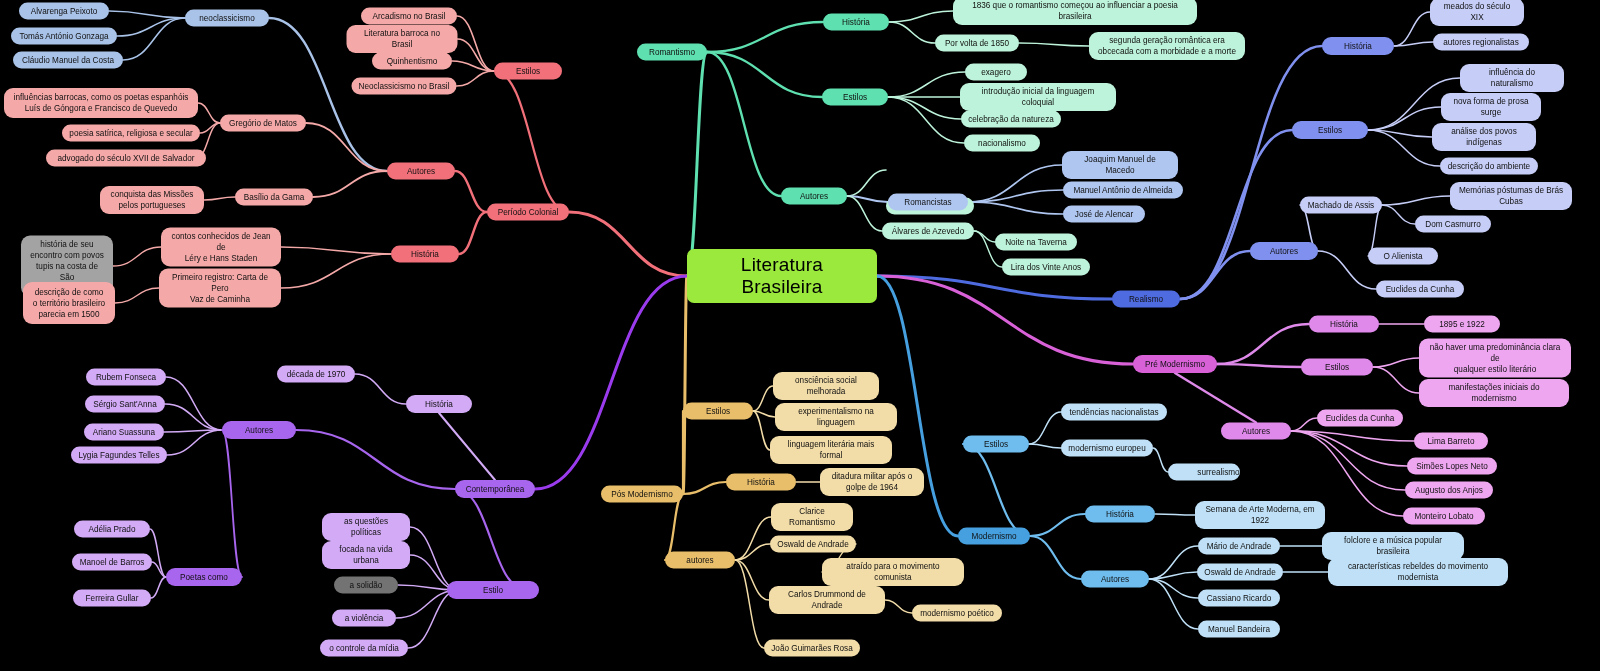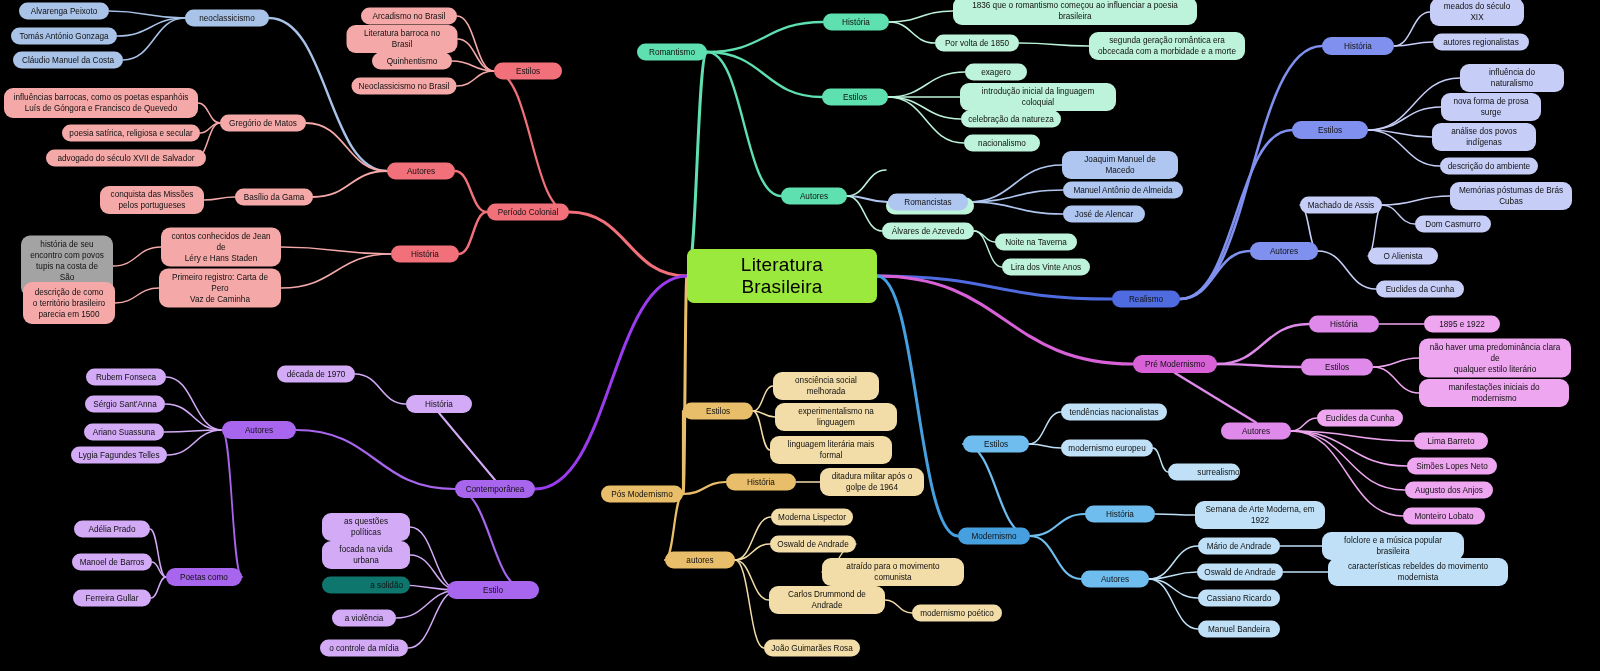--- a/index.html
+++ b/index.html
@@ -230,38 +230,38 @@
       <div class="node" style="left: 1239px; top: 629px; width: 82px; min-height: 16px; background: rgb(191, 224, 246);"><span>Manuel Bandeira</span></div>
       <div class="node" style="left: 642px; top: 494px; width: 82px; min-height: 17px; background: rgb(232, 190, 106);"><span>Pós Modernismo</span></div>
       <div class="node" style="left: 718px; top: 411px; width: 70px; min-height: 17px; background: rgb(232, 190, 106);"><span>Estilos</span></div>
       <div class="node" style="left: 826px; top: 386px; width: 106px; min-height: 16px; background: rgb(242, 220, 168);"><span>onsciência social melhorada</span></div>
       <div class="node" style="left: 836px; top: 417px; width: 122px; min-height: 16px; background: rgb(242, 220, 168);"><span>experimentalismo na linguagem</span></div>
       <div class="node" style="left: 831px; top: 450px; width: 122px; min-height: 16px; background: rgb(242, 220, 168);"><span>linguagem literária mais formal</span></div>
       <div class="node" style="left: 761px; top: 482px; width: 70px; min-height: 17px; background: rgb(232, 190, 106);"><span>História</span></div>
       <div class="node" style="left: 872px; top: 482px; width: 104px; min-height: 27px; background: rgb(242, 220, 168);"><span>ditadura militar após o
 golpe de 1964</span></div>
       <div class="node" style="left: 700px; top: 560px; width: 70px; min-height: 17px; background: rgb(232, 190, 106);"><span>autores</span></div>
-      <div class="node" style="left: 812px; top: 517px; width: 82px; min-height: 16px; background: rgb(242, 220, 168);"><span>Moderna Lispector</span></div>
+      <div class="node" style="left: 812px; top: 517px; width: 82px; min-height: 16px; background: rgb(242, 220, 168);"><span>Clarice Romantismo</span></div>
       <div class="node" style="left: 813px; top: 544px; width: 86px; min-height: 16px; background: rgb(242, 220, 168);"><span>Oswald de Andrade</span></div>
       <div class="node" style="left: 893px; top: 572px; width: 142px; min-height: 16px; background: rgb(242, 220, 168);"><span>atraído para o movimento comunista</span></div>
       <div class="node" style="left: 827px; top: 600px; width: 116px; min-height: 16px; background: rgb(242, 220, 168);"><span>Carlos Drummond de Andrade</span></div>
       <div class="node" style="left: 957px; top: 613px; width: 90px; min-height: 16px; background: rgb(242, 220, 168);"><span>modernismo poético</span></div>
       <div class="node" style="left: 812px; top: 648px; width: 96px; min-height: 16px; background: rgb(242, 220, 168);"><span>João Guimarães Rosa</span></div>
       <div class="node" style="left: 495px; top: 489px; width: 80px; min-height: 18px; background: rgb(168, 101, 238);"><span>Contemporânea</span></div>
       <div class="node" style="left: 439px; top: 404px; width: 66px; min-height: 18px; background: rgb(210, 170, 245);"><span>História</span></div>
       <div class="node" style="left: 316px; top: 374px; width: 78px; min-height: 16px; background: rgb(210, 170, 245);"><span>década de 1970</span></div>
       <div class="node" style="left: 259px; top: 430px; width: 74px; min-height: 18px; background: rgb(168, 101, 238);"><span>Autores</span></div>
       <div class="node" style="left: 126px; top: 377px; width: 80px; min-height: 16px; background: rgb(210, 170, 245);"><span>Rubem Fonseca</span></div>
       <div class="node" style="left: 125px; top: 404px; width: 80px; min-height: 16px; background: rgb(210, 170, 245);"><span>Sérgio Sant'Anna</span></div>
       <div class="node" style="left: 124px; top: 432px; width: 80px; min-height: 16px; background: rgb(210, 170, 245);"><span>Ariano Suassuna</span></div>
       <div class="node" style="left: 119px; top: 455px; width: 96px; min-height: 16px; background: rgb(210, 170, 245);"><span>Lygia Fagundes Telles</span></div>
       <div class="node" style="left: 204px; top: 577px; width: 76px; min-height: 18px; background: rgb(168, 101, 238);"><span>Poetas como</span></div>
       <div class="node" style="left: 112px; top: 529px; width: 76px; min-height: 16px; background: rgb(210, 170, 245);"><span>Adélia Prado</span></div>
       <div class="node" style="left: 112px; top: 562px; width: 80px; min-height: 16px; background: rgb(210, 170, 245);"><span>Manoel de Barros</span></div>
       <div class="node" style="left: 112px; top: 598px; width: 78px; min-height: 16px; background: rgb(210, 170, 245);"><span>Ferreira Gullar</span></div>
       <div class="node" style="left: 493px; top: 590px; width: 92px; min-height: 18px; background: rgb(168, 101, 238);"><span>Estilo</span></div>
       <div class="node" style="left: 366px; top: 527px; width: 88px; min-height: 16px; background: rgb(210, 170, 245);"><span>as questões políticas</span></div>
       <div class="node" style="left: 366px; top: 555px; width: 88px; min-height: 16px; background: rgb(210, 170, 245);"><span>focada na vida urbana</span></div>
-      <div class="node" style="left: 366px; top: 585px; width: 88px; min-height: 16px; background: #0f766e; justify-content: flex-end;"><span>a solidão</span></div>
+      <div class="node" style="left: 366px; top: 585px; width: 64px; min-height: 16px; background: #737373;"><span>a solidão</span></div>
       <div class="node" style="left: 364px; top: 618px; width: 64px; min-height: 16px; background: rgb(210, 170, 245);"><span>a violência</span></div>
       <div class="node" style="left: 364px; top: 648px; width: 88px; min-height: 16px; background: rgb(210, 170, 245);"><span>o controle da mídia</span></div>
     </div>
 </div>
 
 </body></html>

